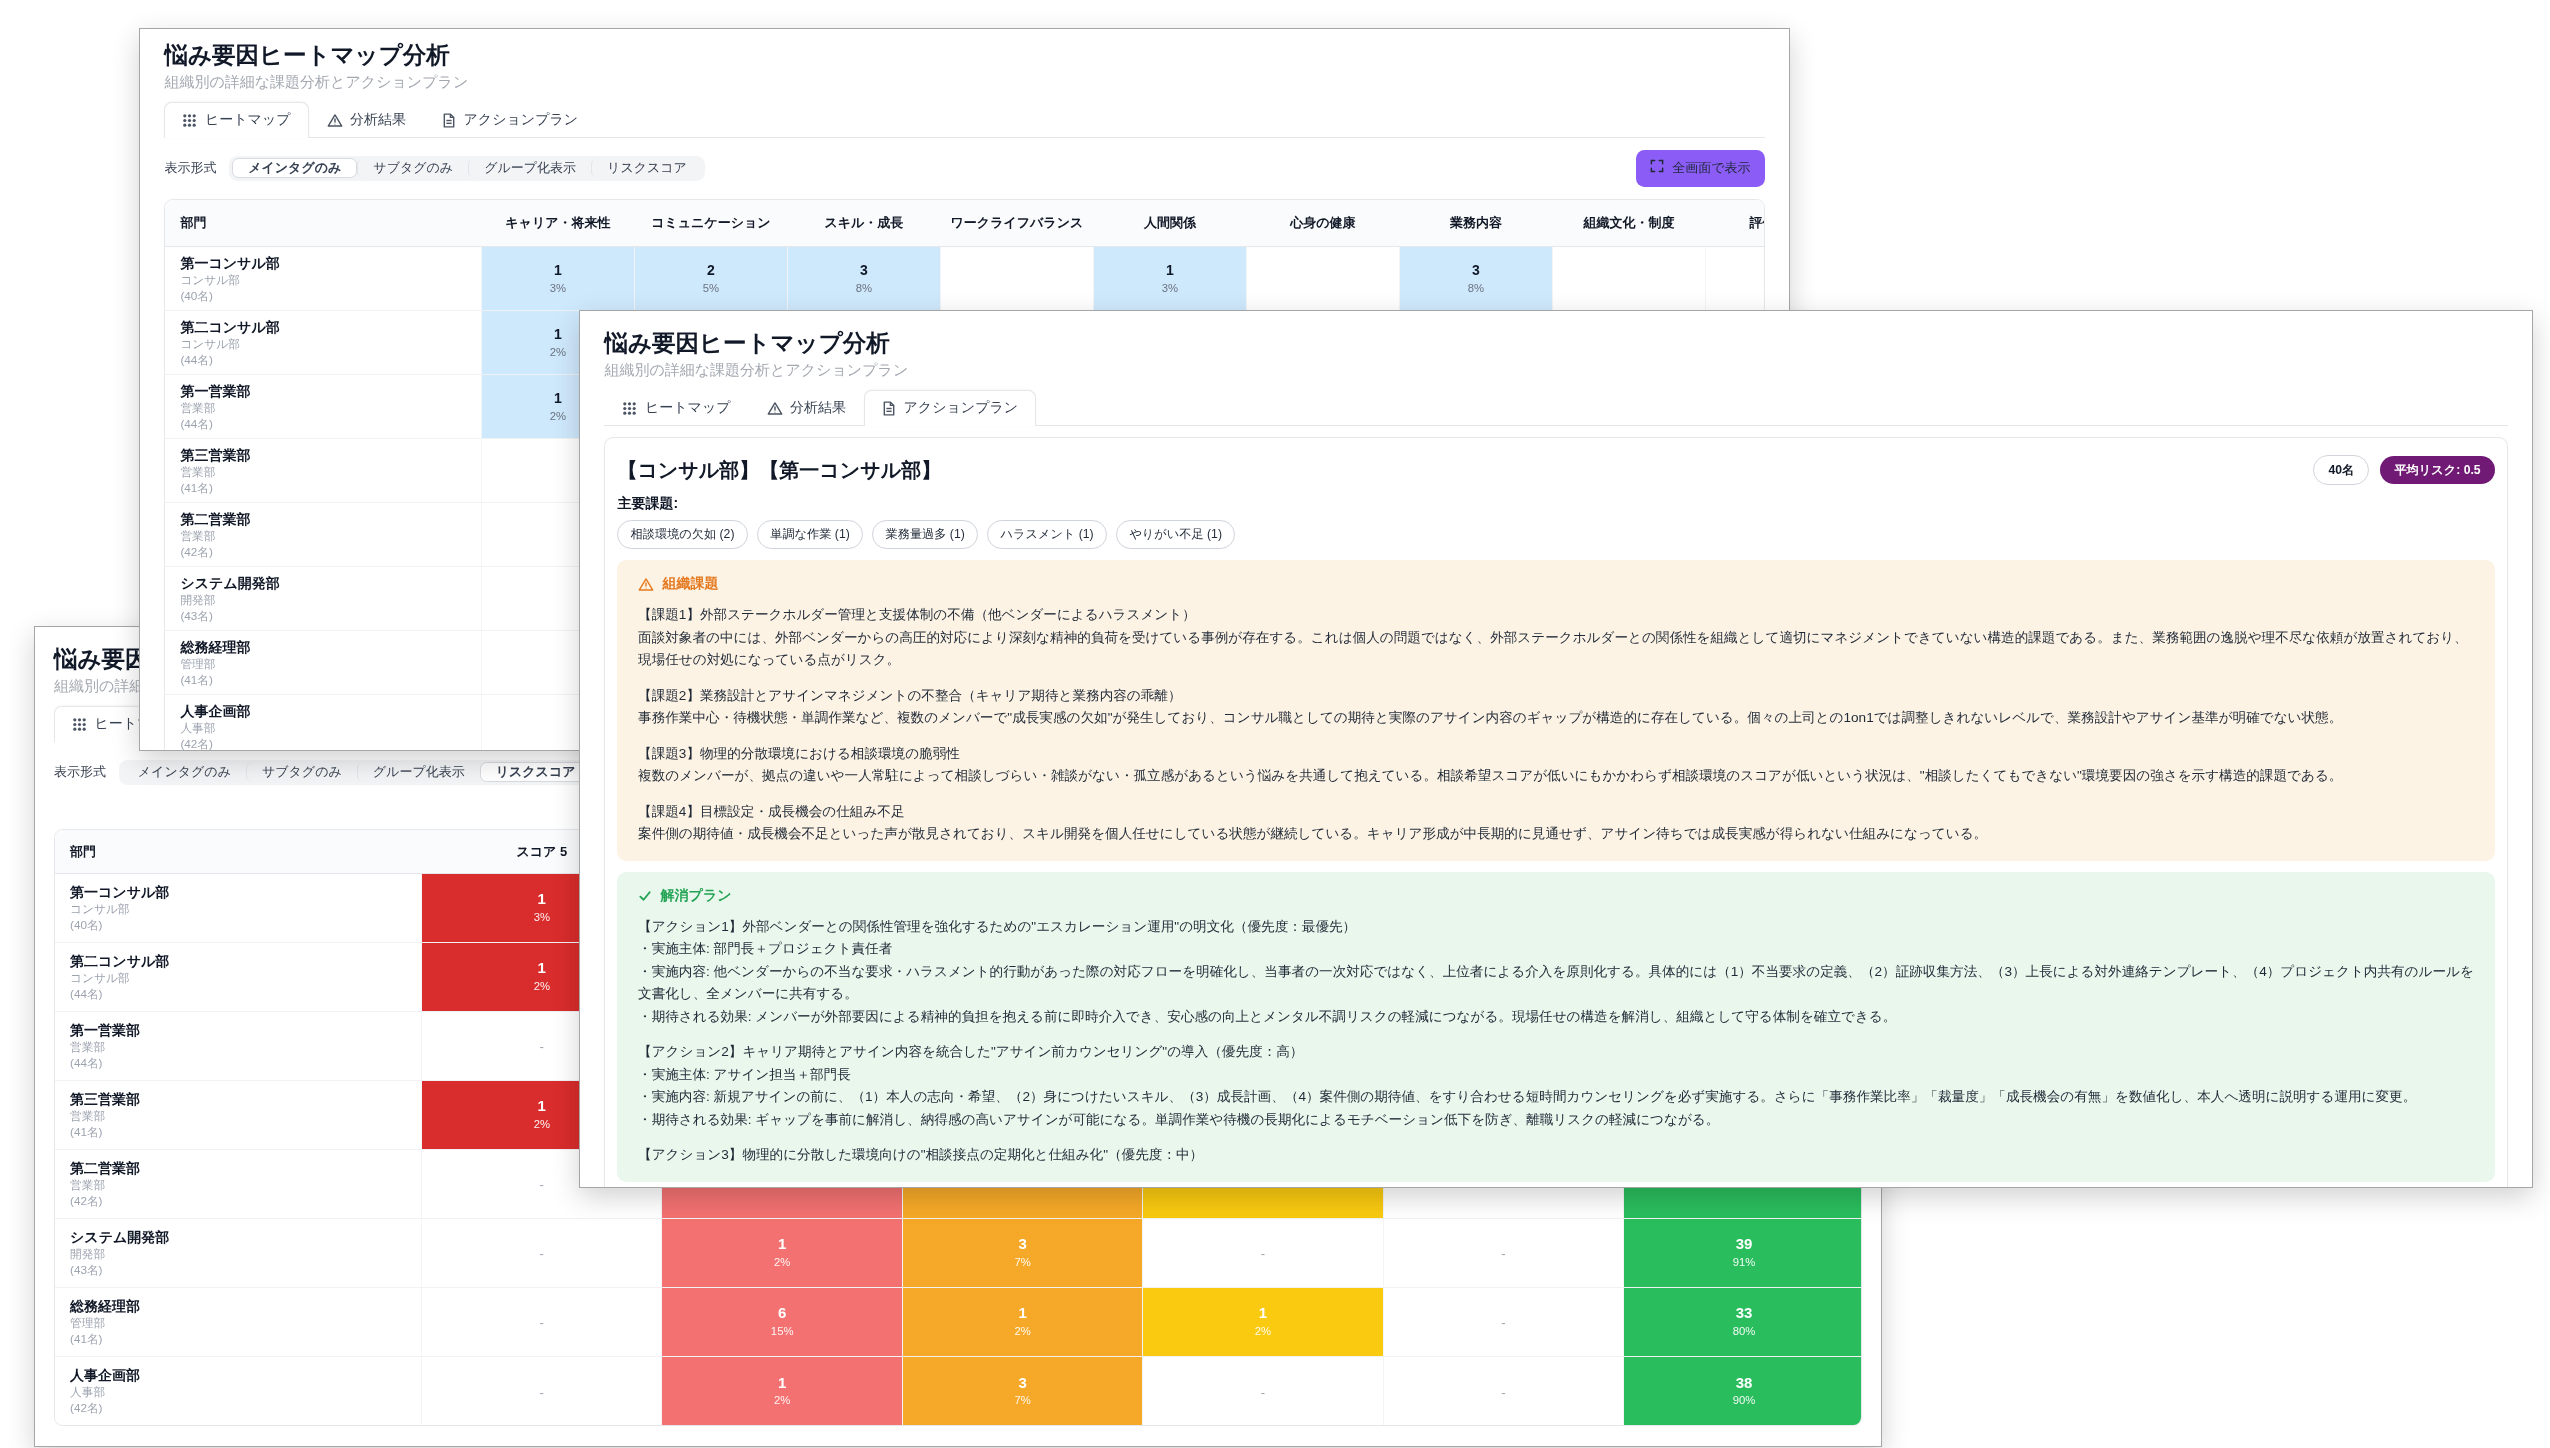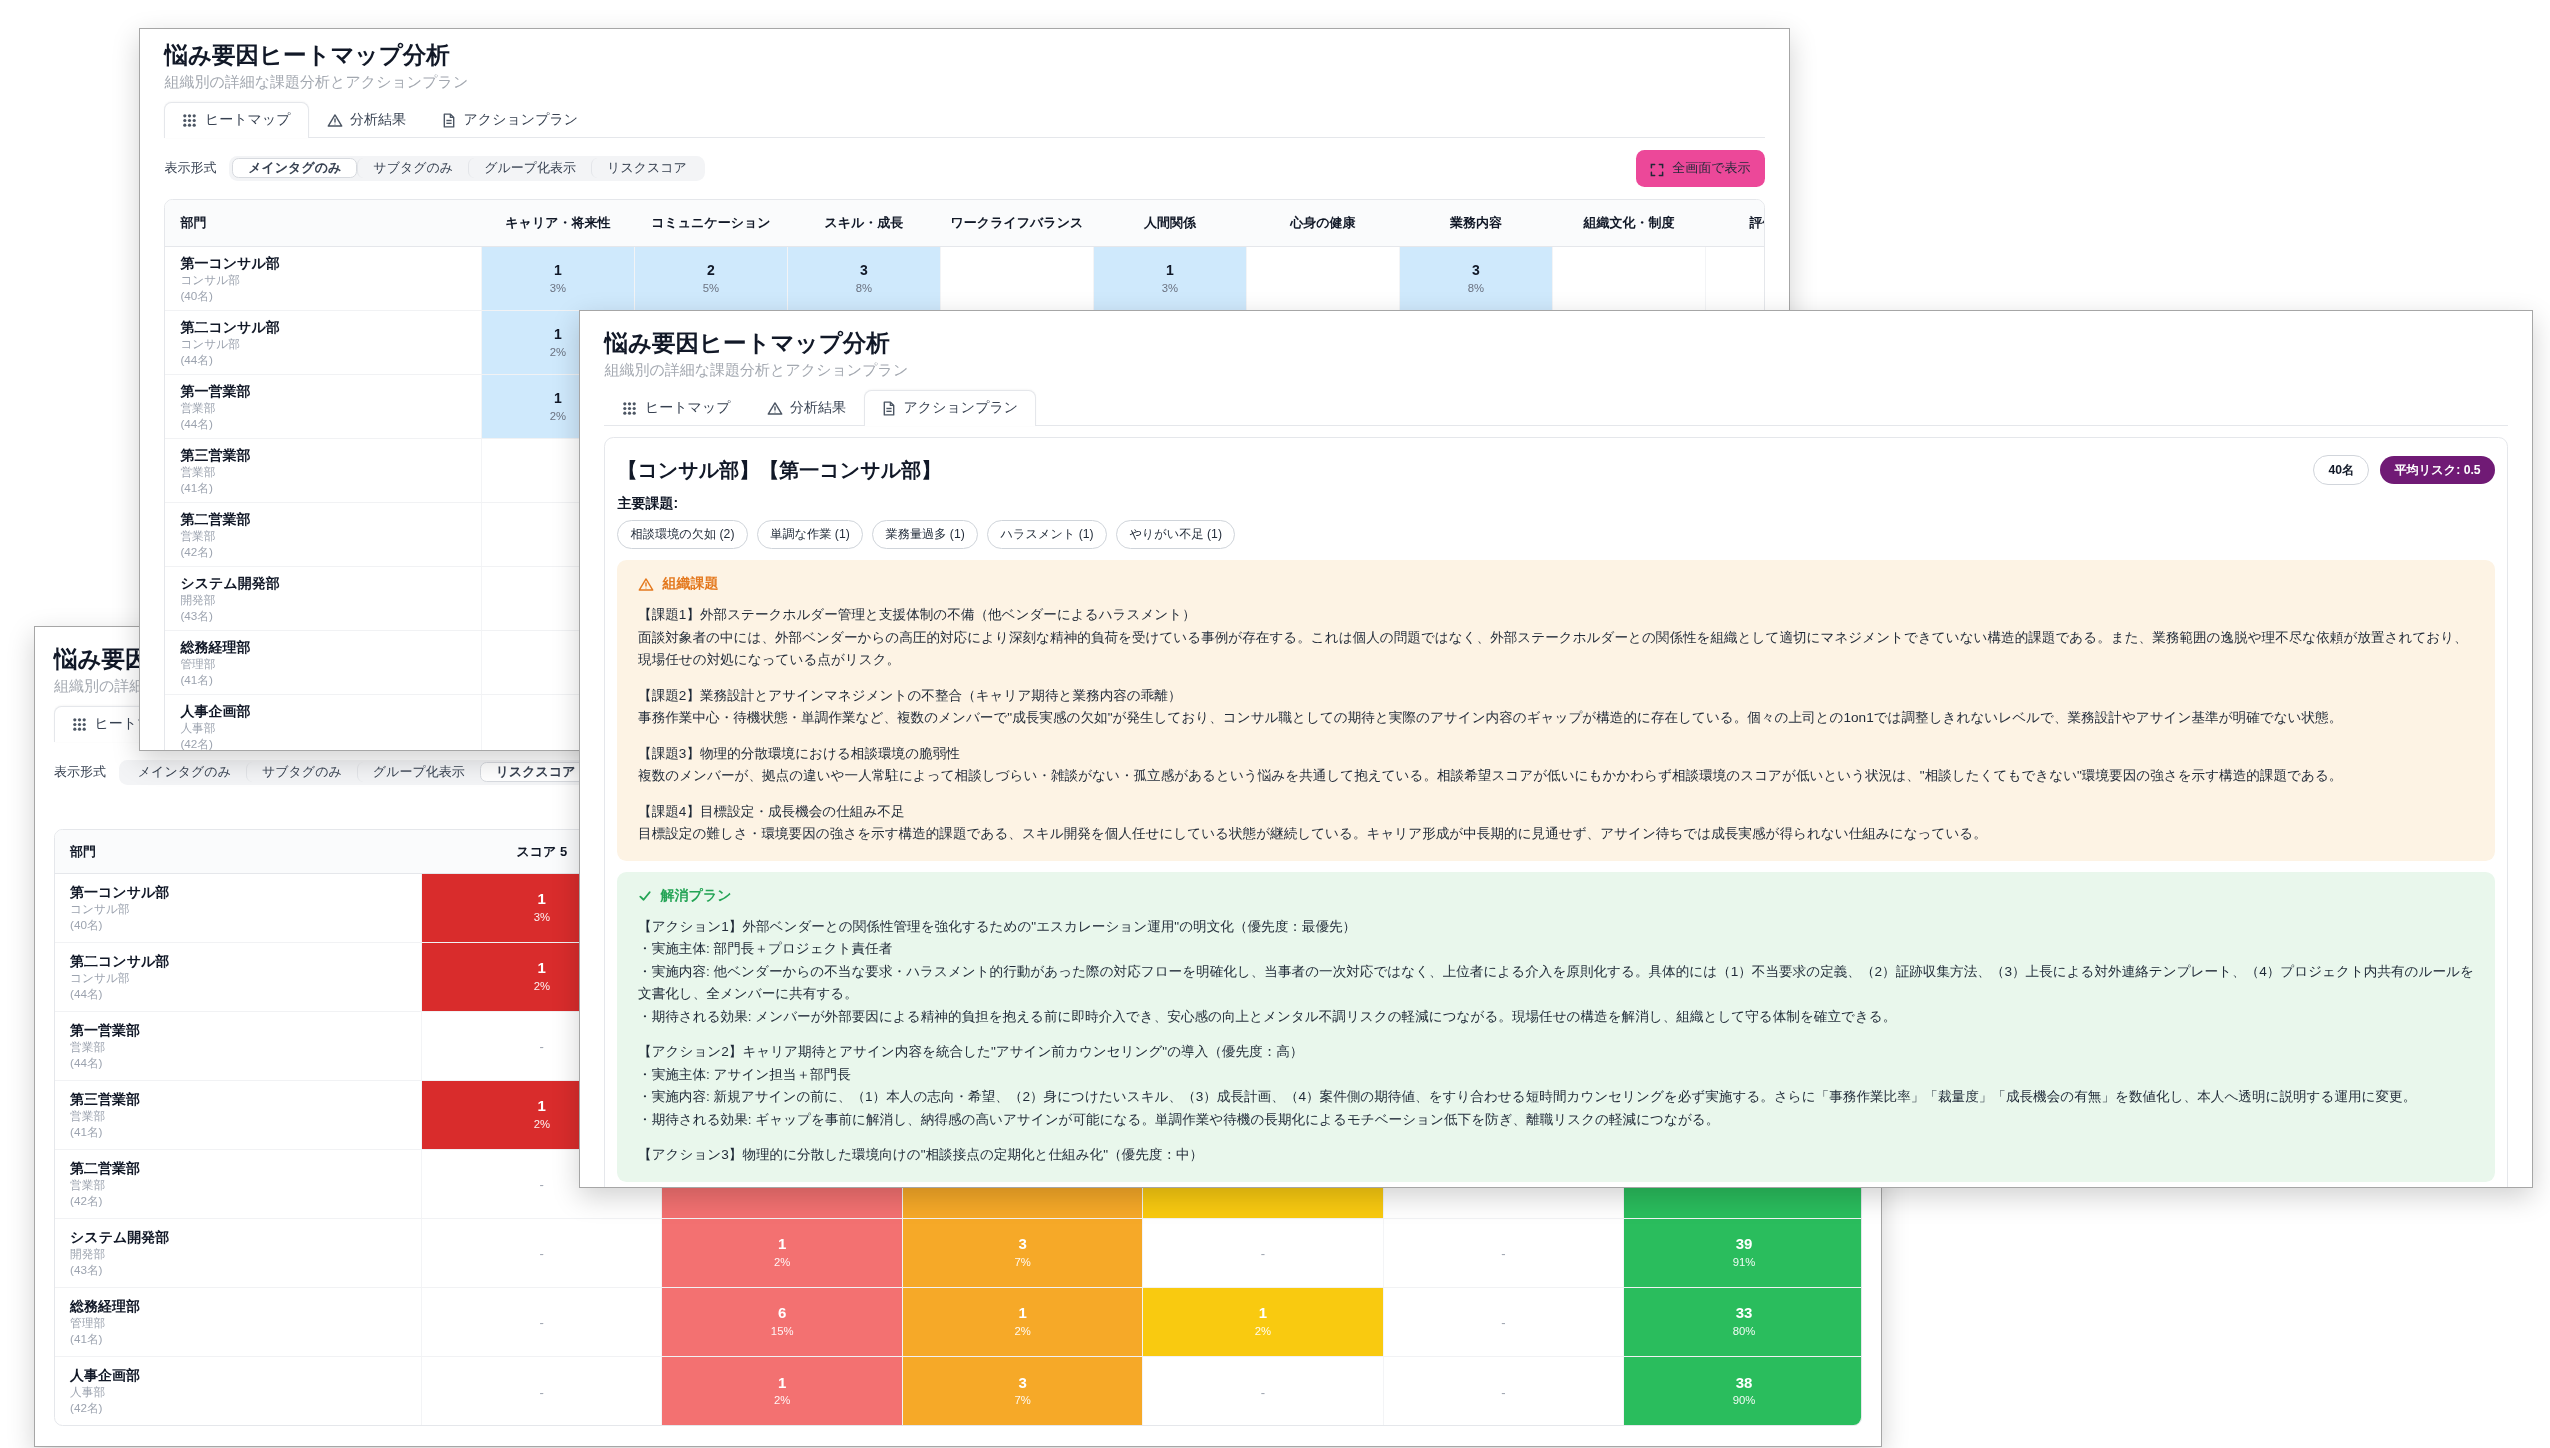--- a/index.html
+++ b/index.html
@@ -23,22 +23,22 @@
   .tab.active { background: #fff; border-color: #e5e7eb; box-shadow: 0 -0.9px 1.9px rgba(0,0,0,.03); }
   .tab .ticon { display: inline-flex; color: #4b5563; }
 
   .controls { display: flex; align-items: center; gap: 13px; margin-top: 11.3px; height: 38px; }
   .controls .lbl { font-size: 13px; color: #374151; white-space: nowrap; }
   .seg { display: inline-flex; background: #f3f4f6; border-radius: 8.5px; padding: 2.8px; }
   .seg .segbtn { border: none; background: transparent; font: inherit; font-size: 13px; color: #374151;
     padding: 0 15px; border-radius: 6.6px; white-space: nowrap; border-left: 0.9px solid #e3e5e9; }
   .seg .segbtn:first-child { border-left: 0.9px solid transparent; }
   .seg .segbtn.active { background: #fff; border: 0.9px solid #d7dadf; font-weight: bold; }
-  .btn-fullscreen { margin-left: auto; display: inline-flex; align-items: flex-end; gap: 8.5px;
-    background: #ec4899; border: none; border-radius: 8.5px; padding: 9.4px 14px; font: inherit;
+  .btn-fullscreen { margin-left: auto; display: inline-flex; align-items: flex-start; gap: 8.5px;
+    background: #8b5cf6; border: none; border-radius: 8.5px; padding: 9.4px 14px; font: inherit;
     font-size: 13px; color: #1f2937; white-space: nowrap; }
 
   .tablewrap { margin-top: 11.3px; border: 0.9px solid #e5e7eb; border-radius: 8.5px; overflow: hidden; background: #fff; }
   #panel-risk .tablewrap { margin-top: 38px; }
   table { border-collapse: collapse; table-layout: fixed; }
   thead th { background: #fafbfc; font-size: 13px; font-weight: bold; color: #111827;
     border-bottom: 0.9px solid #e5e7eb; text-align: center; }
   #panel-heatmap thead th { height: 47px; }
   #panel-risk thead th { height: 43px; }
   th.dept, td.dept { text-align: left; padding-left: 15px; }
@@ -617,21 +617,21 @@
           <div class="issue">
             <div class="line">【課題2】業務設計とアサインマネジメントの不整合（キャリア期待と業務内容の乖離）</div>
             <div class="line">事務作業中心・待機状態・単調作業など、複数のメンバーで"成長実感の欠如"が発生しており、コンサル職としての期待と実際のアサイン内容のギャップが構造的に存在している。個々の上司との1on1では調整しきれないレベルで、業務設計やアサイン基準が明確でない状態。</div>
           </div>
           <div class="issue">
             <div class="line">【課題3】物理的分散環境における相談環境の脆弱性</div>
             <div class="line">複数のメンバーが、拠点の違いや一人常駐によって相談しづらい・雑談がない・孤立感があるという悩みを共通して抱えている。相談希望スコアが低いにもかかわらず相談環境のスコアが低いという状況は、"相談したくてもできない"環境要因の強さを示す構造的課題である。</div>
           </div>
           <div class="issue">
             <div class="line">【課題4】目標設定・成長機会の仕組み不足</div>
-            <div class="line">目標設定の難しさ・環境要因の強さを示す構造的課題である、スキル開発を個人任せにしている状態が継続している。キャリア形成が中長期的に見通せず、アサイン待ちでは成長実感が得られない仕組みになっている。</div>
+            <div class="line">案件側の期待値・成長機会不足といった声が散見されており、スキル開発を個人任せにしている状態が継続している。キャリア形成が中長期的に見通せず、アサイン待ちでは成長実感が得られない仕組みになっている。</div>
           </div>
         </div>
     </div>
 
     <div class="note-box" id="plan-box" style="background: rgb(233, 247, 236);">
       <h4 id="plan-head" style="color: rgb(35, 164, 85);">
         <span class="ticon">
             <svg width="14" height="14" viewBox="0 0 15 15" fill="none" stroke="currentColor" stroke-width="2" stroke-linecap="round" stroke-linejoin="round">
               <path d="M2.5 8.2 L6 11.5 L12.5 3.5"></path>
             </svg>

